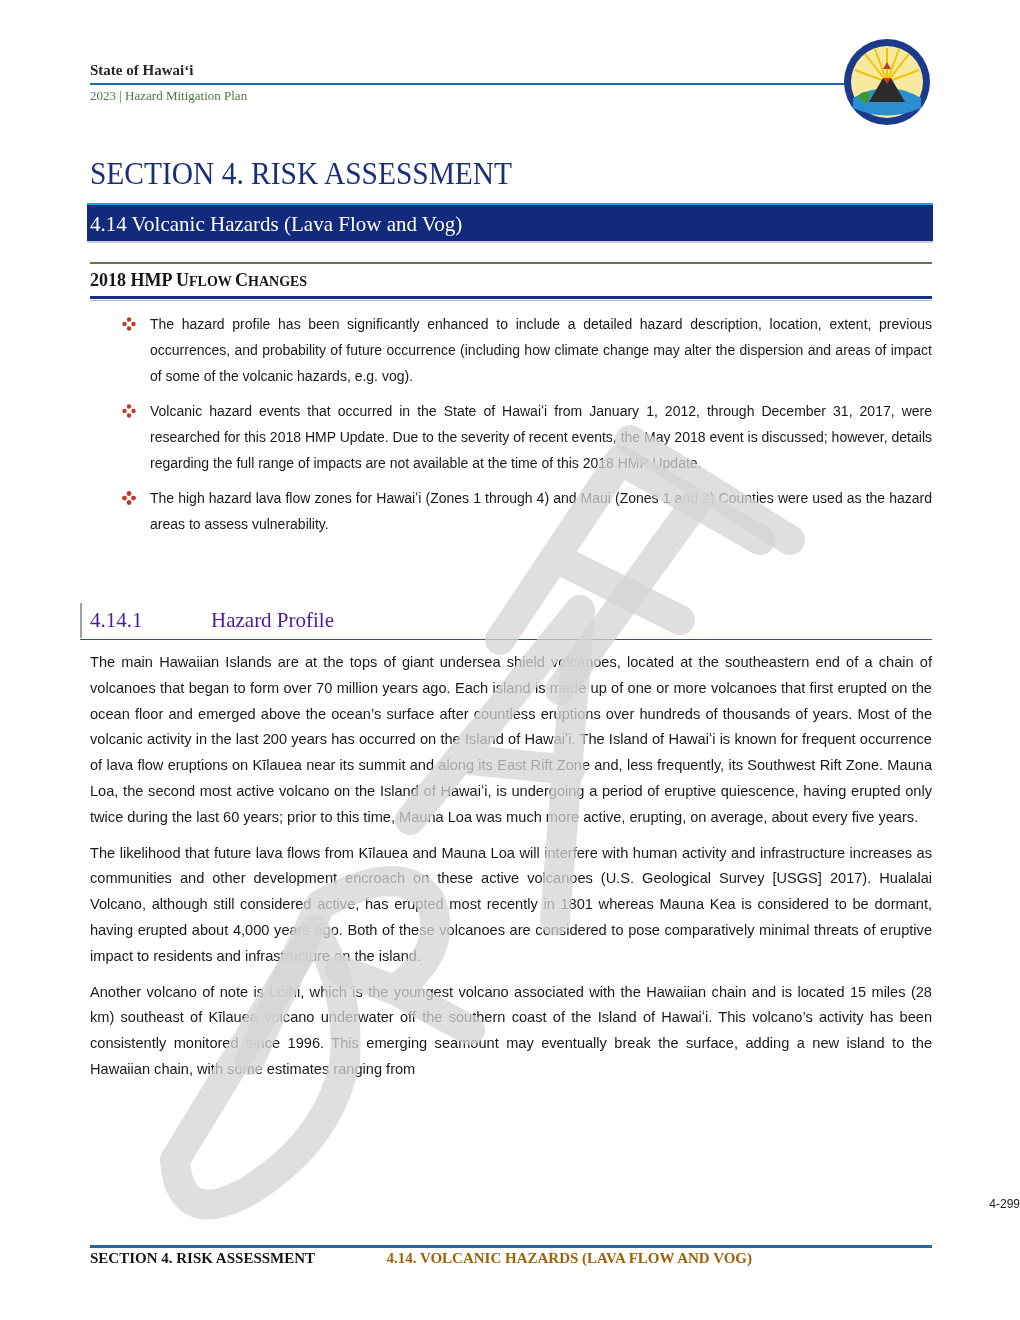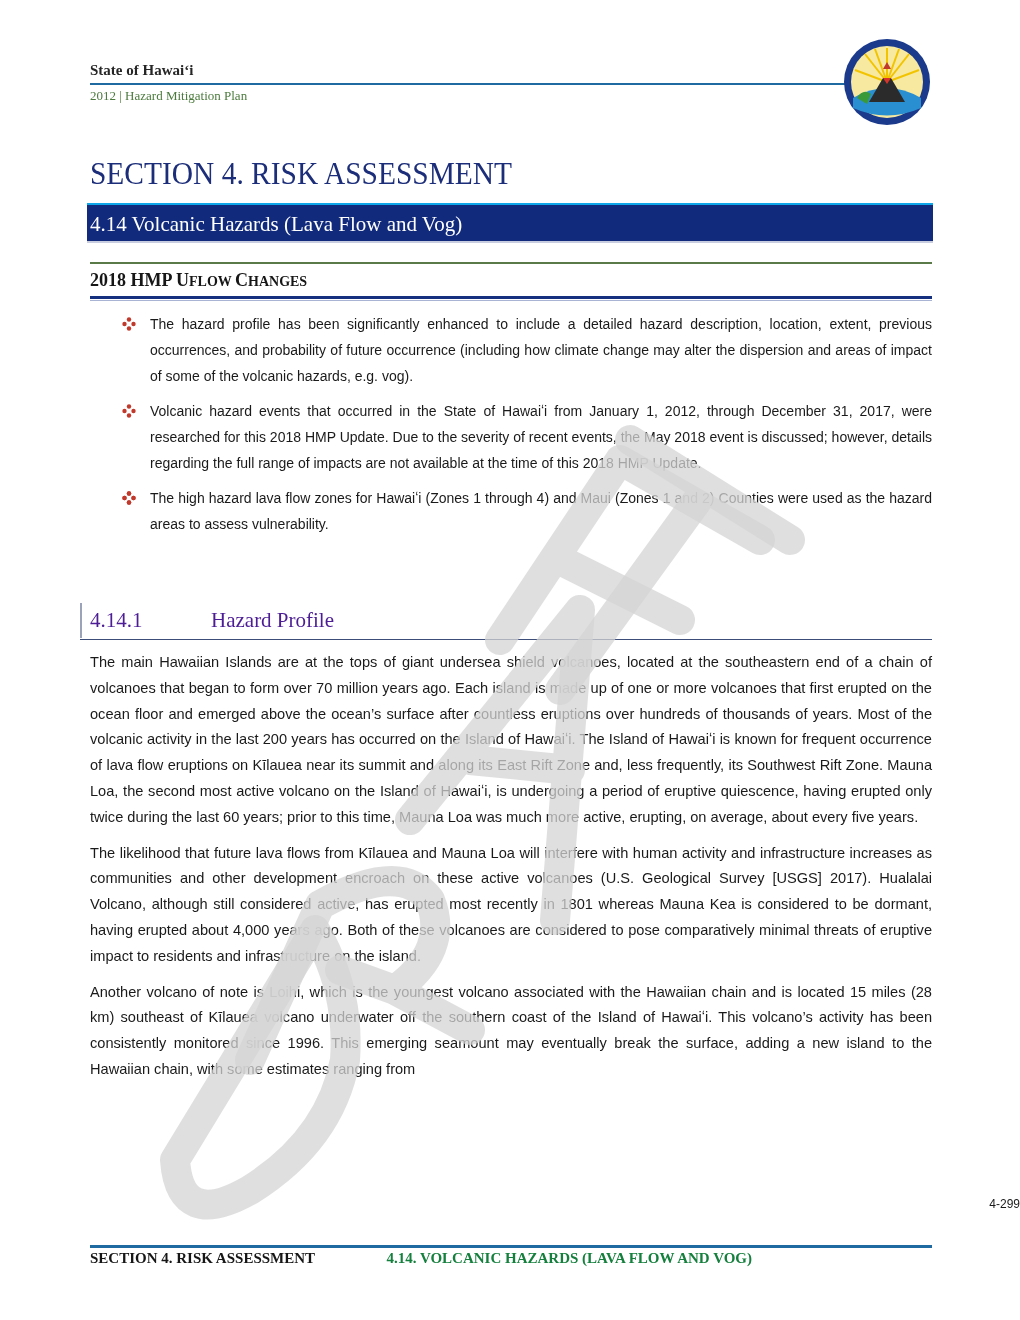--- a/index.html
+++ b/index.html
@@ -38,30 +38,30 @@
   .body-text { position:absolute; left:90px; top:650px; width:842px; }
   .body-text p { margin:0 0 10px 0; font-size:14.6px; line-height:25.8px; text-align:justify; color:#1a1a1a; }
 
   
   .watermark { position:absolute; left:0; top:0; width:1020px; height:1320px; pointer-events:none; }
 
   
   .page-num { position:absolute; left:0; width:1020px; top:1197px; text-align:right; font-size:12px; color:#1a1a1a; }
   .ftr-rule { position:absolute; left:90px; top:1245px; width:842px; height:3px; background:#1f6aa1; }
   .ftr-left { position:absolute; left:90px; top:1250px; font-family:"Liberation Serif", serif; font-weight:bold; font-size:15px; color:#161616; white-space:nowrap; }
-  .ftr-right { position:absolute; right:88px; top:1250px; font-family:"Liberation Serif", serif; font-weight:bold; font-size:15px; color:#15803d; white-space:nowrap; }
+  .ftr-right { position:absolute; right:88px; top:1250px; font-family:"Liberation Serif", serif; font-weight:bold; font-size:15px; color:#a16207; white-space:nowrap; }
 </style>
 </head>
 <body>
 
 <div class="page">
 
   <div class="hdr-title">State of Hawaiʻi</div>
   <div class="hdr-rule"></div>
-  <div class="hdr-sub">2012 | Hazard Mitigation Plan</div>
+  <div class="hdr-sub">2023 | Hazard Mitigation Plan</div>
 
   <svg class="logo" viewBox="0 0 88 88">
     <circle cx="44" cy="44" r="43" fill="#1b3a8c"></circle>
     <circle cx="44" cy="44" r="36" fill="#f7e9a0"></circle>
     <g stroke="#f2c400" stroke-width="2">
       <line x1="44" y1="44" x2="44" y2="10"></line>
       <line x1="44" y1="44" x2="22" y2="16"></line>
       <line x1="44" y1="44" x2="66" y2="16"></line>
       <line x1="44" y1="44" x2="12" y2="32"></line>
       <line x1="44" y1="44" x2="76" y2="32"></line>

